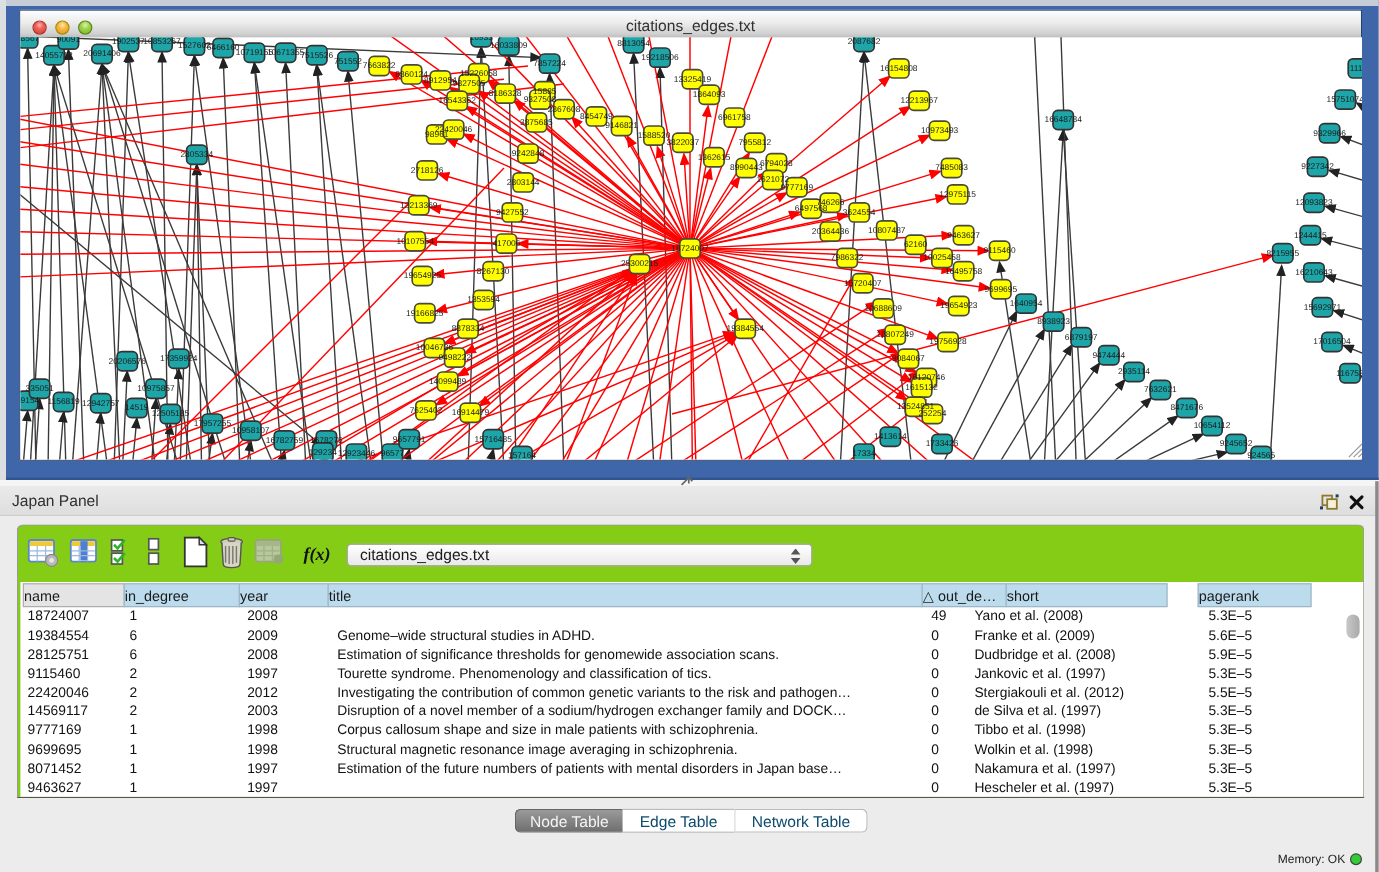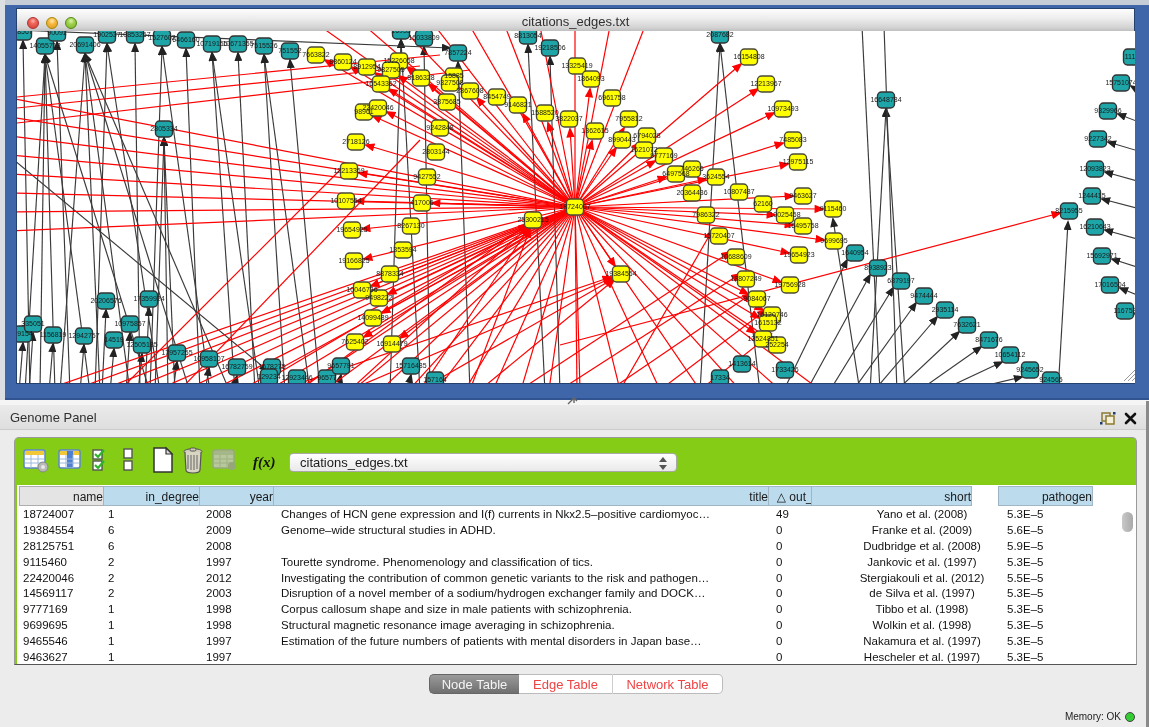--- a/index.html
+++ b/index.html
@@ -17,31 +17,31 @@
 .tl.g{left:48px;background:radial-gradient(circle at 50% 30%,#d9f3ae 0%,#9ed04a 40%,#79b52c 100%);border:1px solid #581}
 #lightstrip{position:absolute;left:0;top:400px;width:1149px;height:5px;background:#f5f5f5}
 #tp-head{position:absolute;left:0;top:405px;width:1149px;height:25px;background:linear-gradient(#eaeaea,#dedede);border-bottom:1px solid #cccccc}
 #tp-head .t{position:absolute;left:10px;top:5px;font-size:13px;color:#303030}
 #tp-head svg{position:absolute}
 #panelbg{position:absolute;left:0;top:430px;width:1149px;height:297px;background:#ececec}
 #container{position:absolute;left:14px;top:437px;width:1123px;height:228px;background:#84cc16;border:1px solid #9a9a9a;border-radius:5px 5px 0 0;border-bottom:1px solid #555}
 #toolbar{position:absolute;left:2px;top:6px;height:34px}
 #dropdown{position:absolute;left:274px;top:15px;width:388px;height:19px;border:1px solid #a8a8a8;border-radius:4px;background:linear-gradient(#ffffff,#e9e9e9);font-size:13px;color:#1a1a1a;padding:1px 0 0 10px}
 #tablearea{position:absolute;left:2px;top:47px;width:1119px;height:179px;background:#fff;overflow:hidden}
-.hdr{position:absolute;top:1px;height:20px;font-size:12px;color:#1a1a1a;text-align:right;line-height:20px;background:#bcdcee;border:1px solid #9fb6c4}
+.hdr{position:absolute;top:1px;height:20px;font-size:12px;color:#1a1a1a;text-align:left;line-height:20px;background:#bcdcee;border:1px solid #9fb6c4}
 .hdr.gray{background:#e4e4e4;border-color:#adadad}
 #rows{position:absolute;left:0;top:22px;width:1119px}
 .tr{position:relative;height:15.9px;font-size:11.5px;color:#111;white-space:nowrap}
 .tr div{position:absolute;top:1px}
 .c1{left:6px} .c2{left:91px} .c3{left:189px} .c4{left:264px} .c5{left:759px}
-.c6{left:825px;width:160px;text-align:center} .c7{left:990px}
+.c6{left:795px;width:160px;text-align:left} .c7{left:990px}
 #vsb{position:absolute;right:2px;top:25px;width:13px;height:152px;background:#fff}
 #vsb .th{position:absolute;left:1px;top:2px;width:11px;height:20px;background:linear-gradient(90deg,#c8c8c8,#a9a9a9);border-radius:6px}
 #tabs{position:absolute;left:429px;top:674px;height:20px;font-size:13px}
-.seg{position:absolute;top:0;height:20px;line-height:19px;text-align:center;color:#ef4444;background:#fff;border-top:1px solid #bbb;border-bottom:1px solid #bbb}
+.seg{position:absolute;top:0;height:20px;line-height:19px;text-align:center;color:#0c4a6e;background:#fff;border-top:1px solid #bbb;border-bottom:1px solid #bbb}
 .seg.sel{background:linear-gradient(#9a9a9a,#6f6f6f);color:#f5f5f5;border-color:#666}
 #mem{position:absolute;right:14px;bottom:5px;font-size:10px;color:#222}
 #mem .dot{display:inline-block;width:10px;height:10px;border-radius:50%;background:#33cc33;border:1px solid #444;vertical-align:-2px;margin-left:4px}
 #redge{position:absolute;right:0;top:401px;width:3px;height:326px;background:#8a8a8a}
 </style></head>
 <body>
 <div id="page">
  <div id="top">
   <div class="tstrip"></div>
   <div class="botline"></div>
@@ -533,21 +533,21 @@
 <text x="763" y="341" font-size="7" fill="#1a1a1a" text-anchor="middle" font-family="Liberation Sans, sans-serif">13524851</text>
 <text x="777" y="347" font-size="7" fill="#1a1a1a" text-anchor="middle" font-family="Liberation Sans, sans-serif">252254</text>
 <text x="621" y="276" font-size="7" fill="#1a1a1a" text-anchor="middle" font-family="Liberation Sans, sans-serif">19384554</text>
 <path d="M1135 370 L1124 381 M1135 374 L1128 381 M1135 378 L1132 381" stroke="#9a9a9a" stroke-width="1" fill="none"></path>
 </svg>
  <div id="lightstrip"></div>
     <svg width="16" height="8" style="position:absolute;left:566px;top:397px">
       <path d="M2 7 L8 1 L11 4 M8 1 L8 6" stroke="#666" stroke-width="1.4" fill="none"></path>
     </svg>
  <div id="tp-head">
-      <div class="t">Genome Panel</div>
+      <div class="t">Japan Panel</div>
   <svg width="46" height="18" style="left:1100px;top:5px">
    <rect x="2" y="3" width="8" height="8" fill="none" stroke="#8a7a30" stroke-width="1.5"></rect>
    <rect x="6" y="6" width="8" height="8" fill="#f5f0d8" stroke="#8a7a30" stroke-width="1.5"></rect>
    <rect x="13" y="2" width="2.5" height="2.5" fill="#1c3a6b"></rect>
         <rect x="0" y="12" width="2.5" height="2.5" fill="#1c3a6b"></rect>
    <path d="M26 4 L35 13 M35 4 L26 13" stroke="#111" stroke-width="2.6" stroke-linecap="round"></path>
   </svg>
  </div>
  <div id="panelbg"></div>
  <div id="redge"></div>
@@ -607,45 +607,45 @@
           <path d="M5 0 L9 5 H1 z" fill="#555"></path>
           <path d="M5 13 L9 8 H1 z" fill="#555"></path>
         </svg>
   </div>
   <div id="tablearea">
     <div class="hdr gray" style="left:2px;width:85px">name</div>
     <div class="hdr" style="left:86px;width:97px">in_degree</div>
     <div class="hdr" style="left:182px;width:75px">year</div>
     <div class="hdr" style="left:256px;width:496px">title</div>
     <div class="hdr" style="left:751px;width:71px">△ out_de…</div>
-    <div class="hdr" style="left:794px;width:161px">short</div>
-    <div class="hdr" style="left:981px;width:95px">pathogen</div>
+    <div class="hdr" style="left:821px;width:135px">short</div>
+    <div class="hdr" style="left:981px;width:95px">pagerank</div>
     <div id="rows">
 <div class="tr">
             <div class="c1">18724007</div>
             <div class="c2">1</div>
             <div class="c3">2008</div>
-            <div class="c4">Changes of HCN gene expression and I(f) currents in Nkx2.5–positive cardiomyoc…</div>
             <div class="c5">49</div>
             <div class="c6">Yano et al. (2008)</div>
             <div class="c7">5.3E–5</div>
           </div>
 <div class="tr">
             <div class="c1">19384554</div>
             <div class="c2">6</div>
             <div class="c3">2009</div>
             <div class="c4">Genome–wide structural studies in ADHD.</div>
             <div class="c5">0</div>
             <div class="c6">Franke et al. (2009)</div>
             <div class="c7">5.6E–5</div>
           </div>
 <div class="tr">
             <div class="c1">28125751</div>
             <div class="c2">6</div>
             <div class="c3">2008</div>
+            <div class="c4">Estimation of significance thresholds for genomewide association scans.</div>
             <div class="c5">0</div>
             <div class="c6">Dudbridge et al. (2008)</div>
             <div class="c7">5.9E–5</div>
           </div>
 <div class="tr">
             <div class="c1">9115460</div>
             <div class="c2">2</div>
             <div class="c3">1997</div>
             <div class="c4">Tourette syndrome. Phenomenology and classification of tics.</div>
             <div class="c5">0</div>
@@ -682,21 +682,21 @@
 <div class="tr">
             <div class="c1">9699695</div>
             <div class="c2">1</div>
             <div class="c3">1998</div>
             <div class="c4">Structural magnetic resonance image averaging in schizophrenia.</div>
             <div class="c5">0</div>
             <div class="c6">Wolkin et al. (1998)</div>
             <div class="c7">5.3E–5</div>
           </div>
 <div class="tr">
-            <div class="c1">9465546</div>
+            <div class="c1">8071452</div>
             <div class="c2">1</div>
             <div class="c3">1997</div>
             <div class="c4">Estimation of the future numbers of patients with mental disorders in Japan base…</div>
             <div class="c5">0</div>
             <div class="c6">Nakamura et al. (1997)</div>
             <div class="c7">5.3E–5</div>
           </div>
 <div class="tr">
             <div class="c1">9463627</div>
             <div class="c2">1</div>

